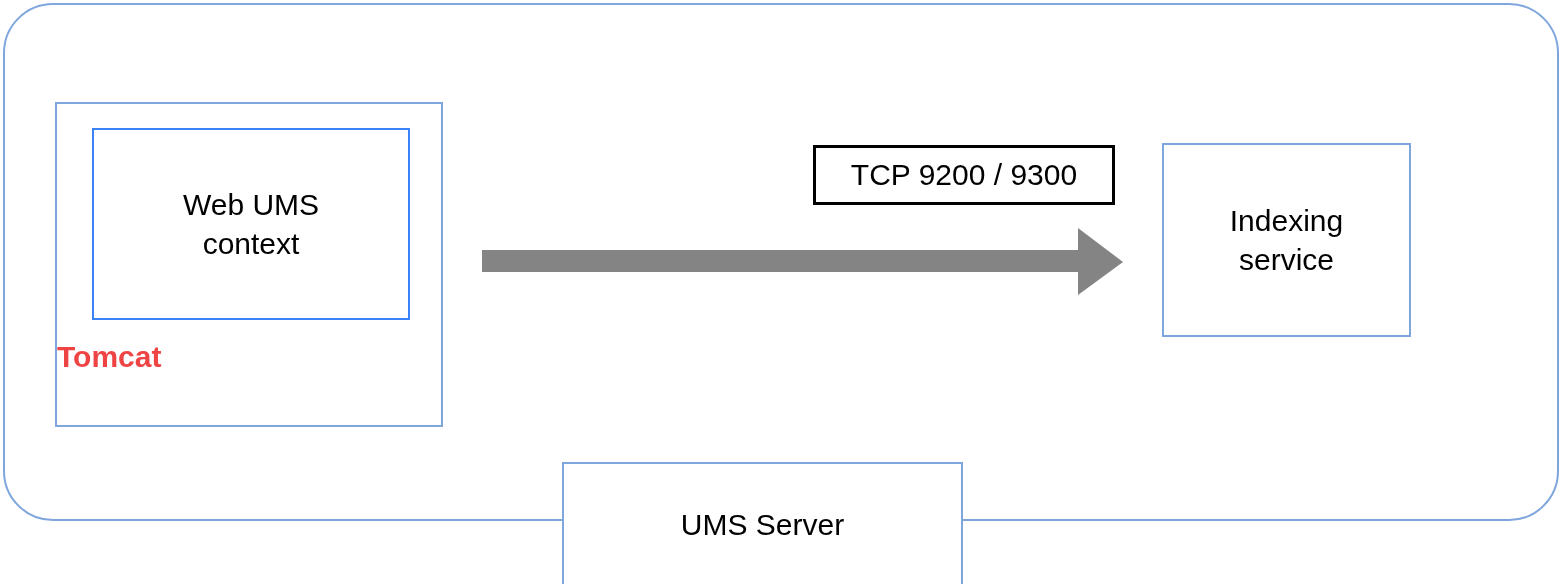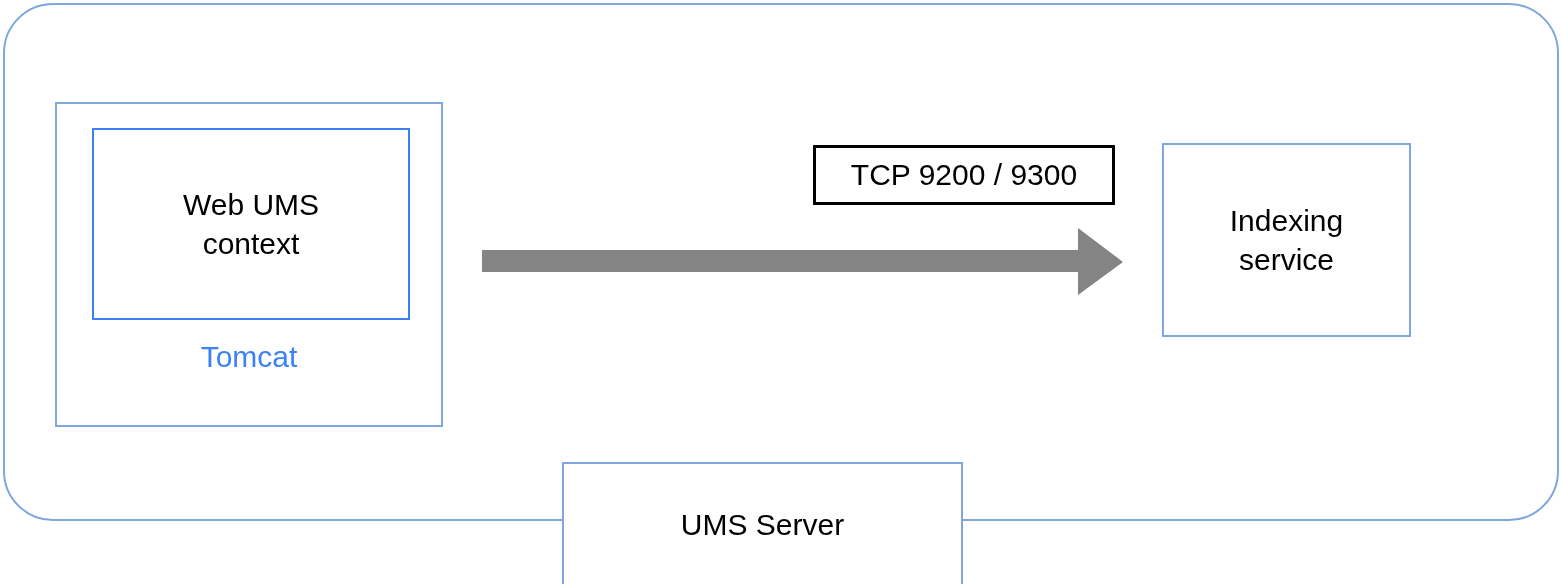--- a/index.html
+++ b/index.html
@@ -58,23 +58,23 @@
     top: 102px;
     width: 388px;
     height: 325px;
     display: block;
   }
   .tomcat-caption {
     position: absolute;
     left: 0;
     right: 0;
     top: 236px;
-    text-align: center;
     font-size: 30px;
-    color: #3b82f6;
+    color: #ef4444;
+    font-weight: bold;
   }
 
   
   .box-webums {
     left: 35px;
     top: 24px;
     width: 318px;
     height: 192px;
     position: absolute;
     box-sizing: border-box;

